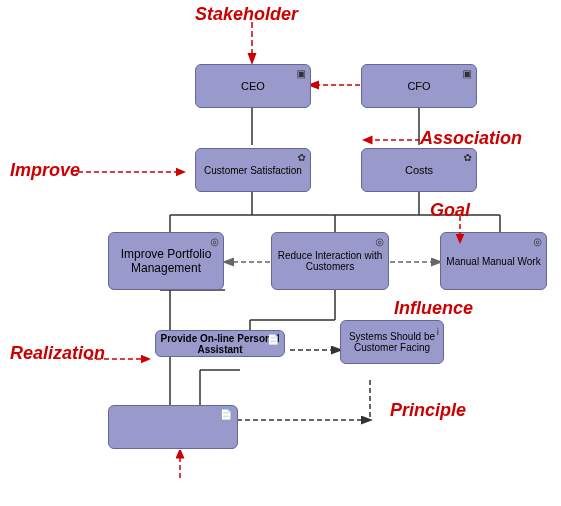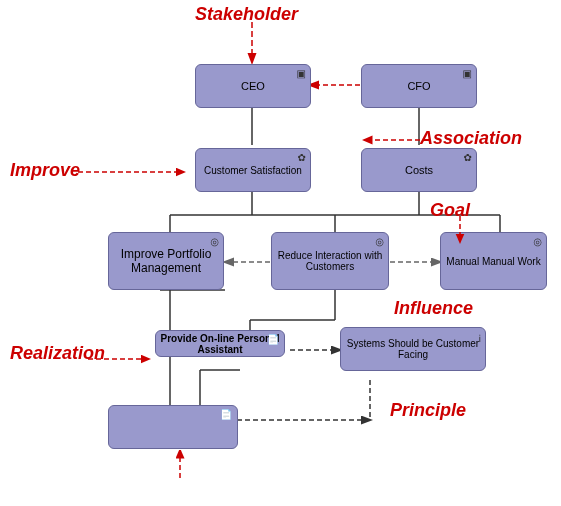--- a/index.html
+++ b/index.html
@@ -145,21 +145,21 @@
   <div class="node" style="left:440px; top:232px; width:107px; height:58px;">
     <span style="font-size:10px;">Manual Manual Work</span>
     <span class="node-icon">◎</span>
   </div>
 
   <div class="node" style="left:155px; top:330px; width:130px; height:27px;font-weight:bold;">
     <span style="font-size:10px;">Provide On-line Personal Assistant</span>
     <span class="node-icon">📄</span>
   </div>
 
-  <div class="node" style="left:340px; top:327px; width:146px; height:44px;">
+  <div class="node" style="left:340px; top:320px; width:104px; height:44px;">
     <span style="font-size:10px;">Systems Should be Customer Facing</span>
     <span class="node-icon">ℹ</span>
   </div>
 
   <div class="node" style="left:108px; top:405px; width:130px; height:44px;">
     <span class="node-icon">📄</span>
   </div>
 
   <div class="label-red" style="top:160px; left:10px;">Improve</div>
 

